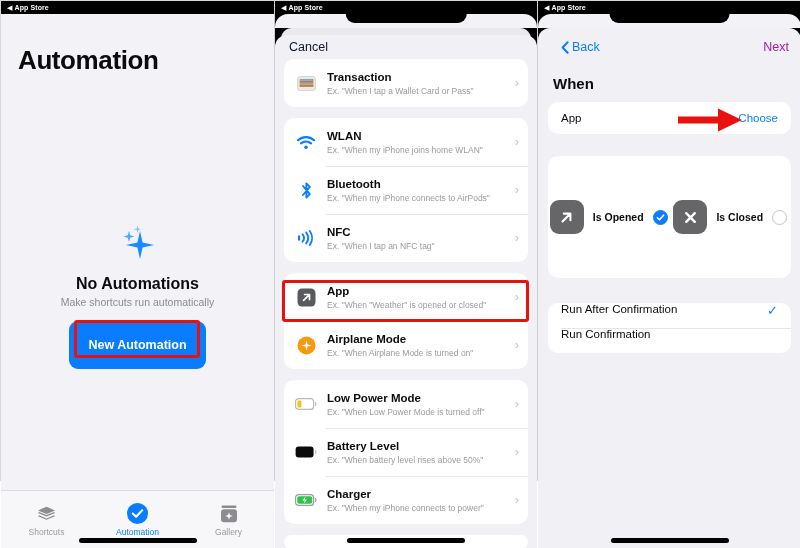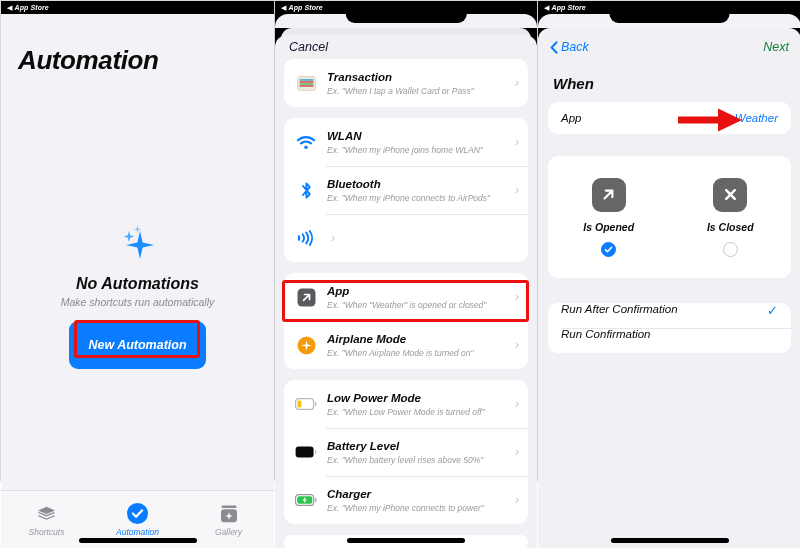--- a/index.html
+++ b/index.html
@@ -3,21 +3,21 @@
 <meta charset="utf-8">
 <style>
   html,body{margin:0;padding:0;}
   body{
     width:800px;height:548px;overflow:hidden;
     background:#ffffff;
     font-family:"Liberation Sans","DejaVu Sans",sans-serif;
     -webkit-font-smoothing:antialiased;
   }
   .stage{position:relative;width:800px;height:481px;background:#fff;
-         border:1px solid #d8d8d8;box-sizing:border-box;font-style:italic;}
+         border:1px solid #d8d8d8;box-sizing:border-box;}
 
   
   .panel{position:absolute;top:0;height:548px;overflow:hidden;background:#f2f2f7;}
   .panel .statusbar{
     position:absolute;top:0;left:0;right:0;height:13px;background:#000;
     color:#fff;font-size:7px;line-height:13px;padding-left:6px;box-sizing:border-box;
     font-weight:700;letter-spacing:.1px;z-index:9;
   }
   .panel .statusbar .back-glyph{font-size:7px;margin-right:2px;}
   .screen{position:absolute;left:0;right:0;top:0;bottom:0;background:#f2f2f7;}
@@ -67,31 +67,31 @@
   .row + .row:before{content:"";position:absolute;left:42px;right:0;top:0;height:1px;background:#e6e6ea;}
   .row .ricon{width:26px;height:22px;display:flex;align-items:center;justify-content:center;margin-right:8px;flex:0 0 26px;}
   .row .rtext{flex:1;min-width:0;}
   .row .rtitle{font-size:11.5px;font-weight:600;color:#0b0b0c;line-height:14px;}
   .row .rsub{font-size:8.5px;color:#9a9aa0;line-height:12px;margin-top:1px;white-space:nowrap;overflow:hidden;text-overflow:ellipsis;}
   .chev{color:#c3c3c8;font-size:12px;margin-left:4px;}
 
   
   #panel3{left:537px;width:263px;}
   #panel3 .screen{background:#f1f1f5;}
-  .nav3{position:absolute;top:34px;left:0;right:0;height:24px;display:flex;align-items:center;
+  .nav3{position:absolute;top:34px;left:11px;right:0;height:24px;display:flex;align-items:center;
         justify-content:space-between;padding:0 12px;box-sizing:border-box;}
   .back{font-size:12.5px;color:#0a7cff;display:flex;align-items:center;gap:3px;}
-  .next{font-size:12.5px;color:#15803d;}
+  .next{font-size:12.5px;color:#a21caf;}
   .when-title{position:absolute;top:74px;left:15px;font-size:15px;font-weight:700;color:#0b0b0c;}
   .card{position:absolute;left:10px;right:10px;background:#fff;border-radius:10px;}
   #appCard{top:101px;height:32px;display:flex;align-items:center;padding:0 13px;box-sizing:border-box;justify-content:space-between;}
   .app-label{font-size:11.5px;color:#0b0b0c;}
   .choose{font-size:11.5px;color:#0a7cff;}
   #stateCard{top:155px;height:122px;display:flex;}
-  .state{flex:1;display:flex;flex-direction:column;align-items:center;justify-content:center;gap:9px;}
+  .state{flex:1;display:flex;flex-direction:row;align-items:center;justify-content:center;gap:9px;}
   .state .sq{width:34px;height:34px;background:#666668;border-radius:9px;display:flex;align-items:center;justify-content:center;}
   .state .slabel{font-size:10.5px;font-weight:600;color:#0b0b0c;}
   .radio{width:15px;height:15px;border-radius:50%;border:1.5px solid #c6c6cb;box-sizing:border-box;}
   .radio.on{background:#0a7cff;border-color:#0a7cff;display:flex;align-items:center;justify-content:center;}
   #runCard{top:302px;height:50px;}
   .run-row{height:25px;display:flex;align-items:flex-start;justify-content:space-between;padding:0 13px;position:relative;box-sizing:border-box;}
   .run-row + .run-row:before{content:"";position:absolute;left:13px;right:0;top:0;height:1px;background:#e6e6ea;}
   .run-label{font-size:11.5px;color:#0b0b0c;}
   .tick{color:#0a7cff;font-size:13px;font-weight:700;}
 
@@ -229,20 +229,24 @@
           </div>
           <div class="row">
             <div class="ricon">
               <svg width="18" height="16" viewBox="0 0 18 16">
                 <rect x="1" y="5.2" width="2.1" height="5.6" rx="1" fill="#0a7cff"></rect>
                 <path d="M5.6 4.3 A6 6 0 0 1 5.6 11.7" stroke="#0a7cff" stroke-width="1.9" fill="none" stroke-linecap="round"></path>
                 <path d="M9.2 2.6 A9 9 0 0 1 9.2 13.4" stroke="#0a7cff" stroke-width="1.9" fill="none" stroke-linecap="round"></path>
                 <path d="M12.8 1 A12 12 0 0 1 12.8 15" stroke="#0a7cff" stroke-width="1.9" fill="none" stroke-linecap="round"></path>
               </svg>
             </div>
+            <div class="rtext">
+              <div class="rtitle">NFC</div>
+              <div class="rsub">Ex. "When I tap an NFC tag"</div>
+            </div>
             <div class="chev">›</div>
           </div>
         </div>
 
         <div class="list-group">
           <div class="row">
             <div class="ricon">
               <svg width="19" height="19" viewBox="0 0 19 19">
                 <rect x="0.5" y="0.5" width="18" height="18" rx="4.4" fill="#585a5e"></rect>
                 <path d="M6.6 12.4 L12.3 6.7 M7.6 6.5 L12.5 6.5 L12.5 11.4" stroke="#fff" stroke-width="1.7" fill="none" stroke-linecap="round" stroke-linejoin="round"></path>
@@ -343,21 +347,21 @@
               </svg>
             <span>Back</span>
           </div>
           <div class="next">Next</div>
         </div>
 
         <div class="when-title" style="top:47px;">When</div>
 
         <div class="card" id="appCard" style="top:74px;">
           <span class="app-label">App</span>
-          <span class="choose">Weather</span>
+          <span class="choose">Choose</span>
         </div>
 
         <div class="card" id="stateCard" style="top:128px;">
           <div class="state">
             <div class="sq">
               <svg width="19" height="19" viewBox="0 0 19 19">
                 <path d="M5.5 13.5 L13.2 5.8 M6.8 5.6 L13.4 5.6 L13.4 12.2" stroke="#fff" stroke-width="2.1" fill="none" stroke-linecap="round" stroke-linejoin="round"></path>
               </svg>
             </div>
             <div class="slabel">Is Opened</div>

